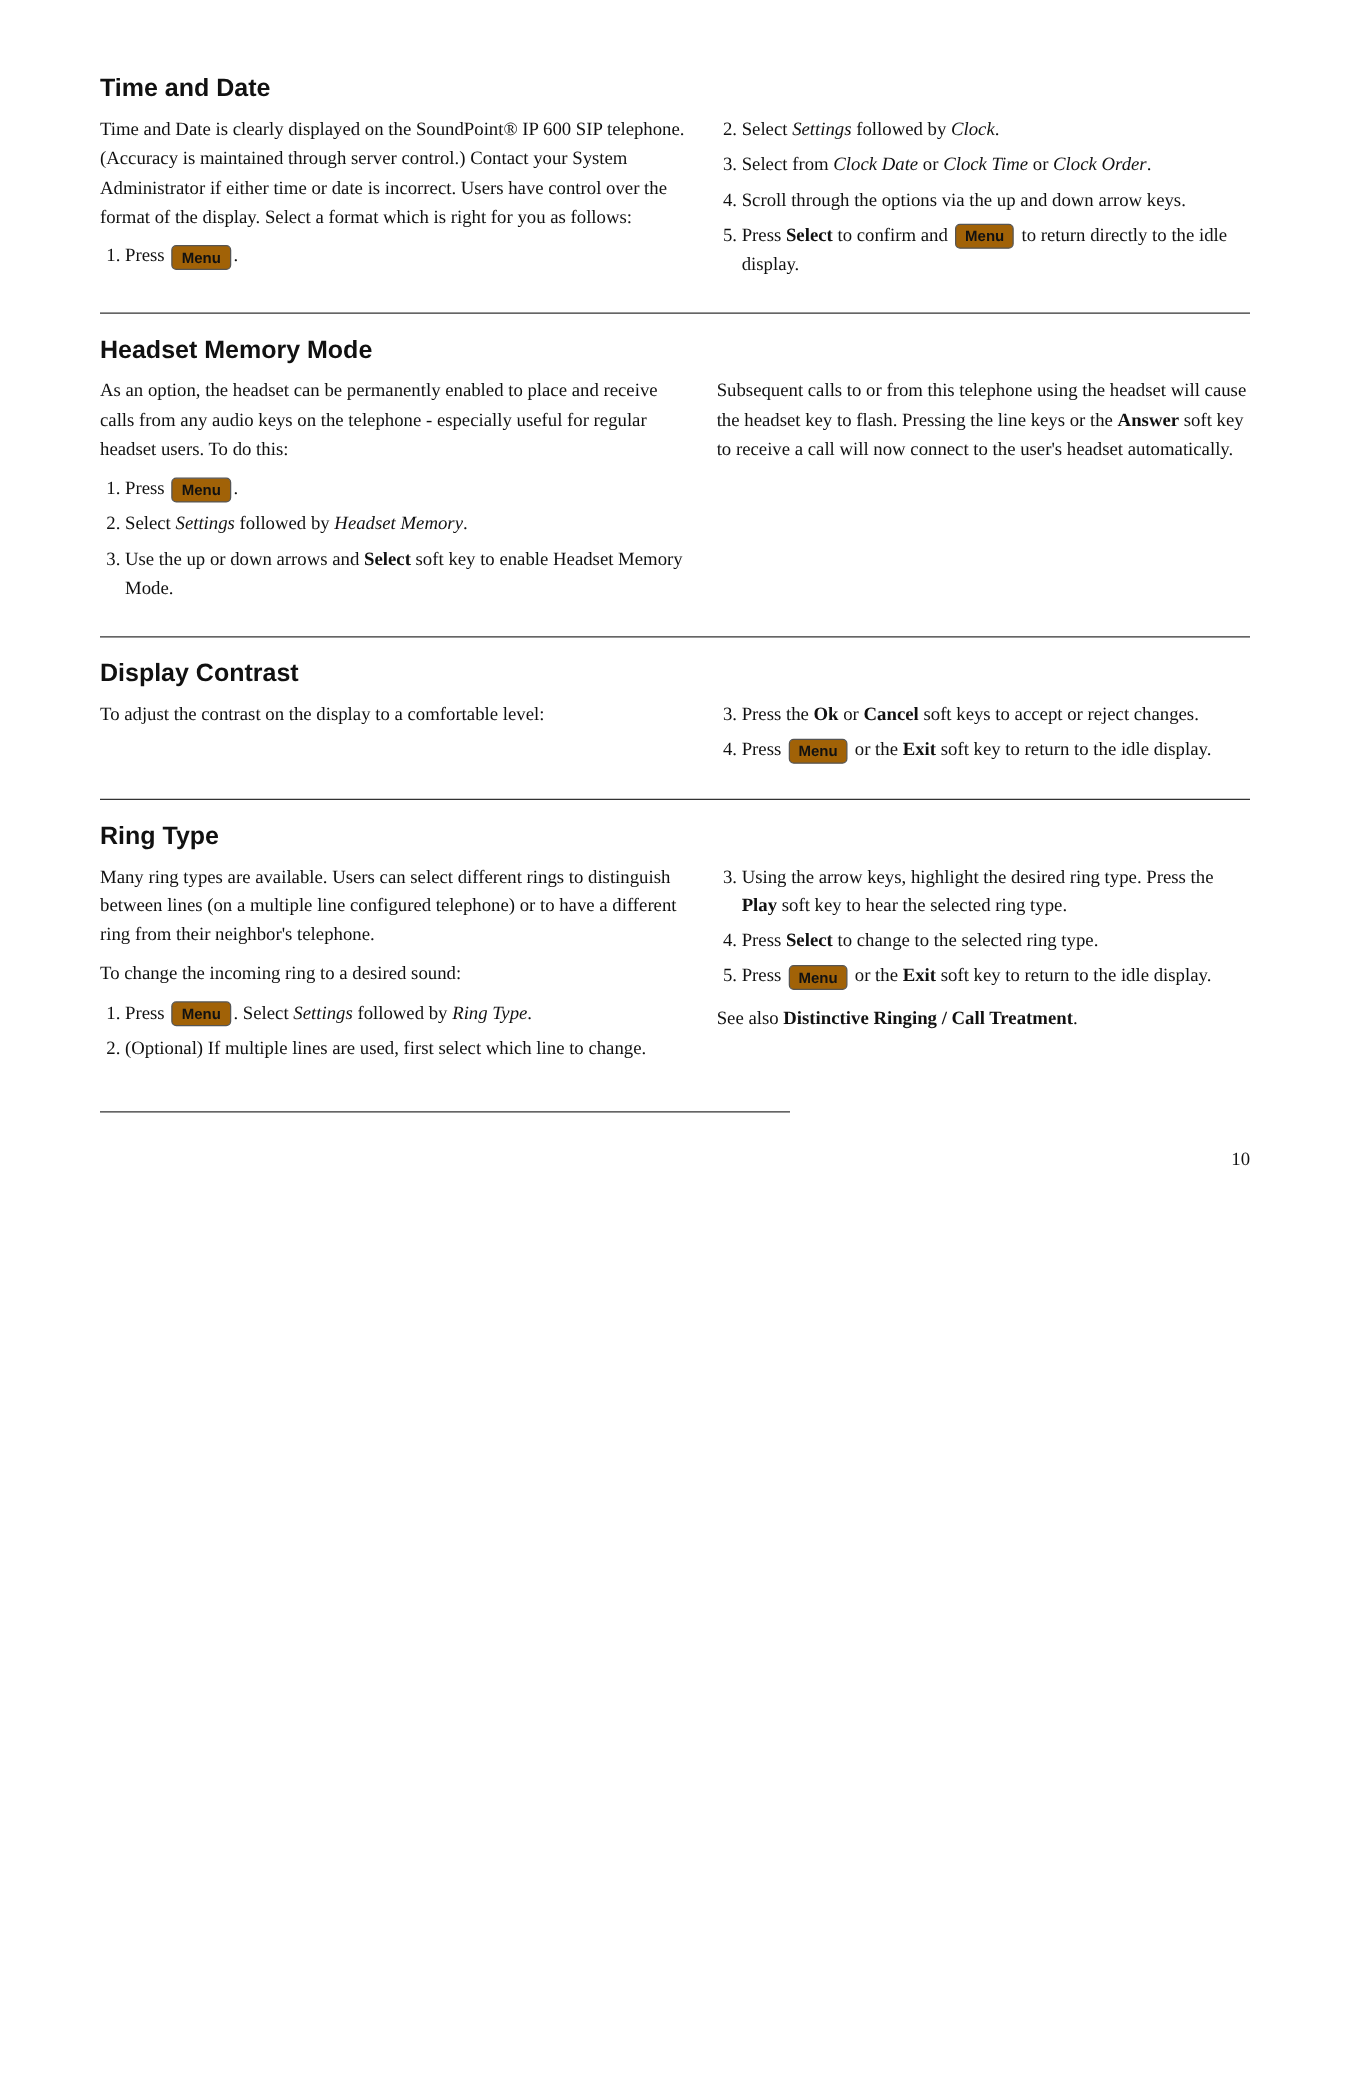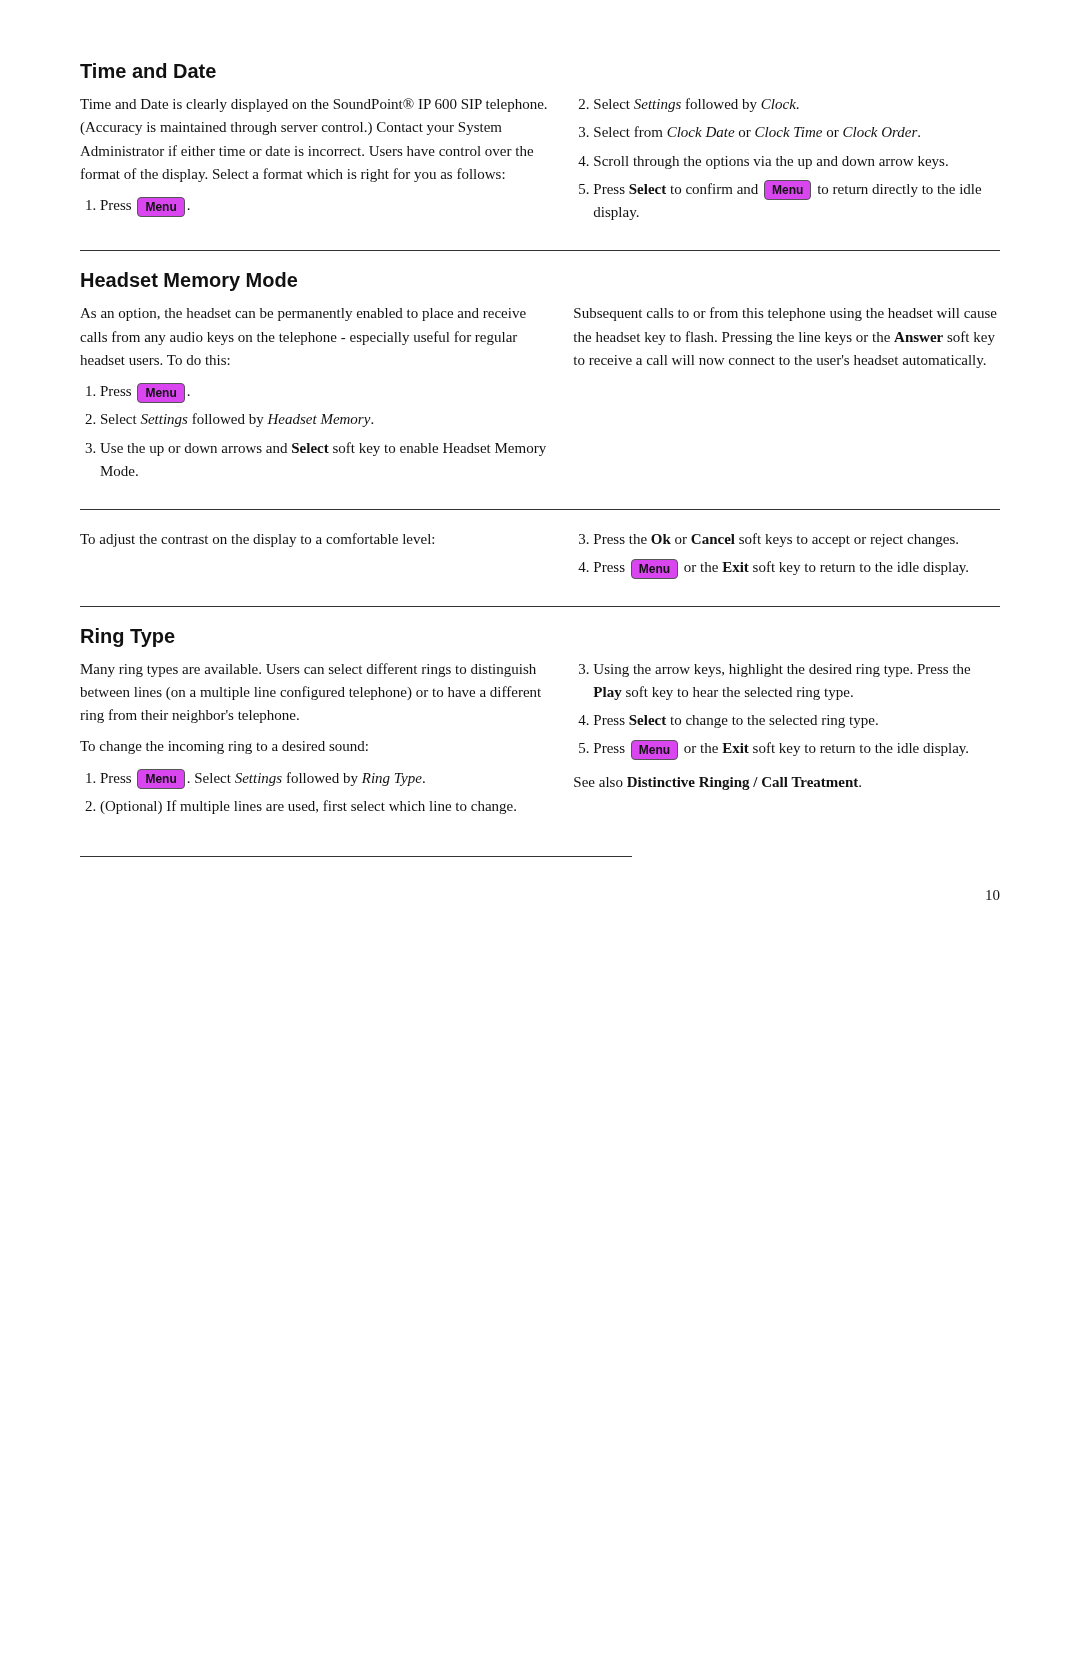--- a/index.html
+++ b/index.html
@@ -53,21 +53,21 @@
       line-height: 1.55;
     }
     .menu-btn {
       display: inline-block;
       border: 1.5px solid #555;
       border-radius: 4px;
       padding: 0px 7px;
       font-size: 12px;
       font-family: Arial, Helvetica, sans-serif;
       font-weight: bold;
-      background: #d946ef;
+      background: #a16207;
       vertical-align: middle;
       line-height: 1.5;
       margin: 0 2px;
     }
     em {
       font-style: italic;
     }
     strong, b {
       font-weight: bold;
     }
@@ -130,20 +130,21 @@
       </div>
       <div class="col-right">
         <p>Subsequent calls to or from this telephone using the headset will cause the headset key to flash.  Pressing the line keys or the <strong>Answer</strong> soft key to receive a call will now connect to the user's headset automatically.</p>
       </div>
     </div>
   </div>
 
   <hr class="section-divider">
 
   <div class="section">
+    <div class="section-title">Display Contrast</div>
     <div class="two-col">
       <div class="col-left">
         <p>To adjust the contrast on the display to a comfortable level:</p>
       </div>
       <div class="col-right">
         <ol start="3">
           <li>Press the <strong>Ok</strong> or <strong>Cancel</strong> soft keys to accept or reject changes.</li>
           <li>Press <span class="menu-btn">Menu</span> or the <strong>Exit</strong> soft key to return to the idle display.</li>
         </ol>
       </div>

